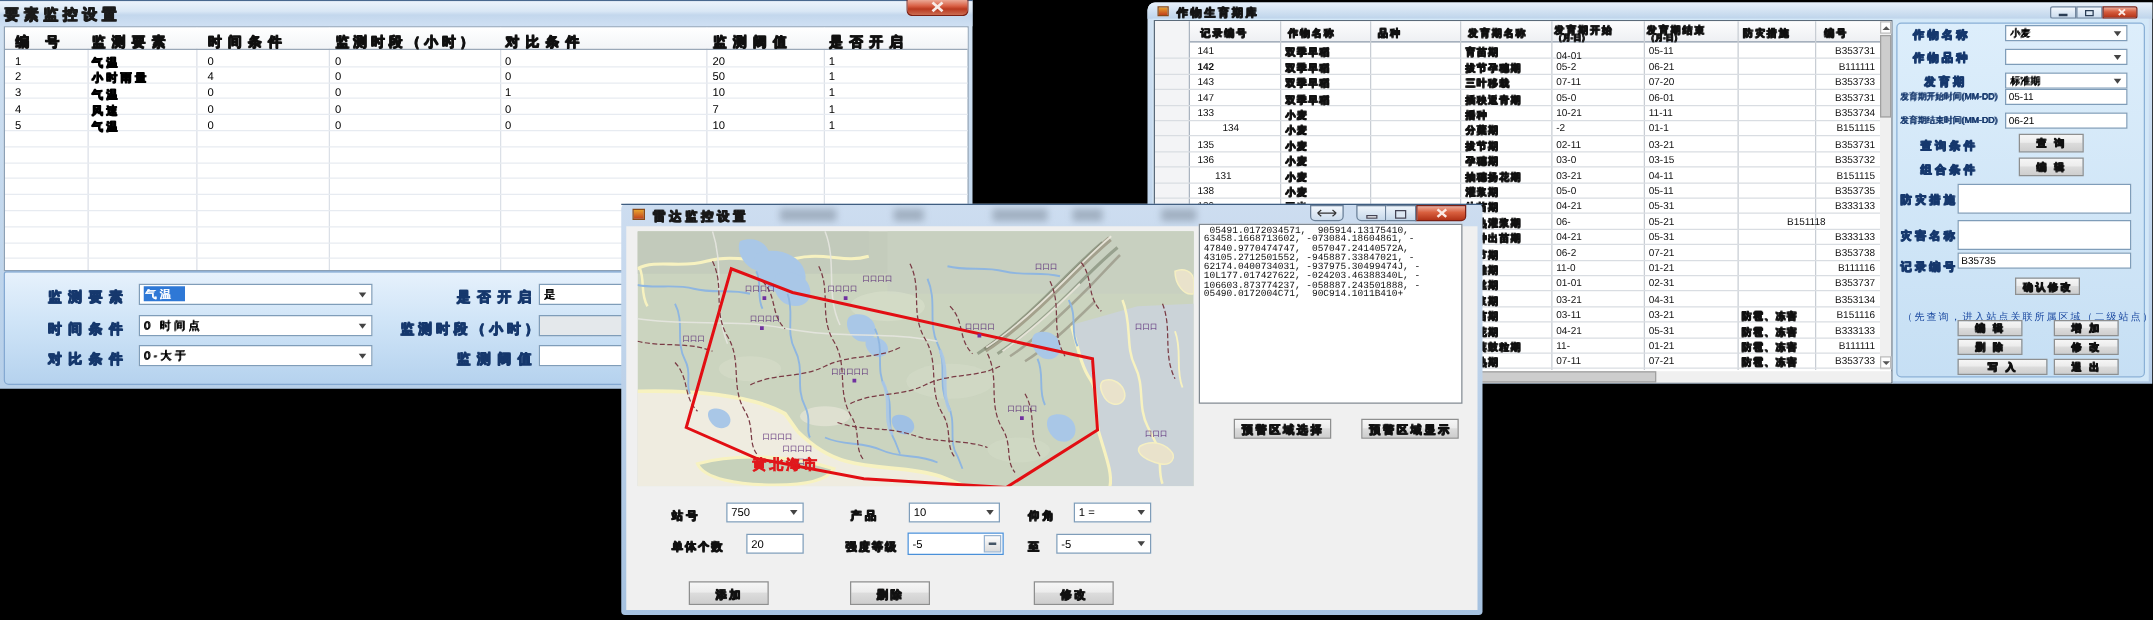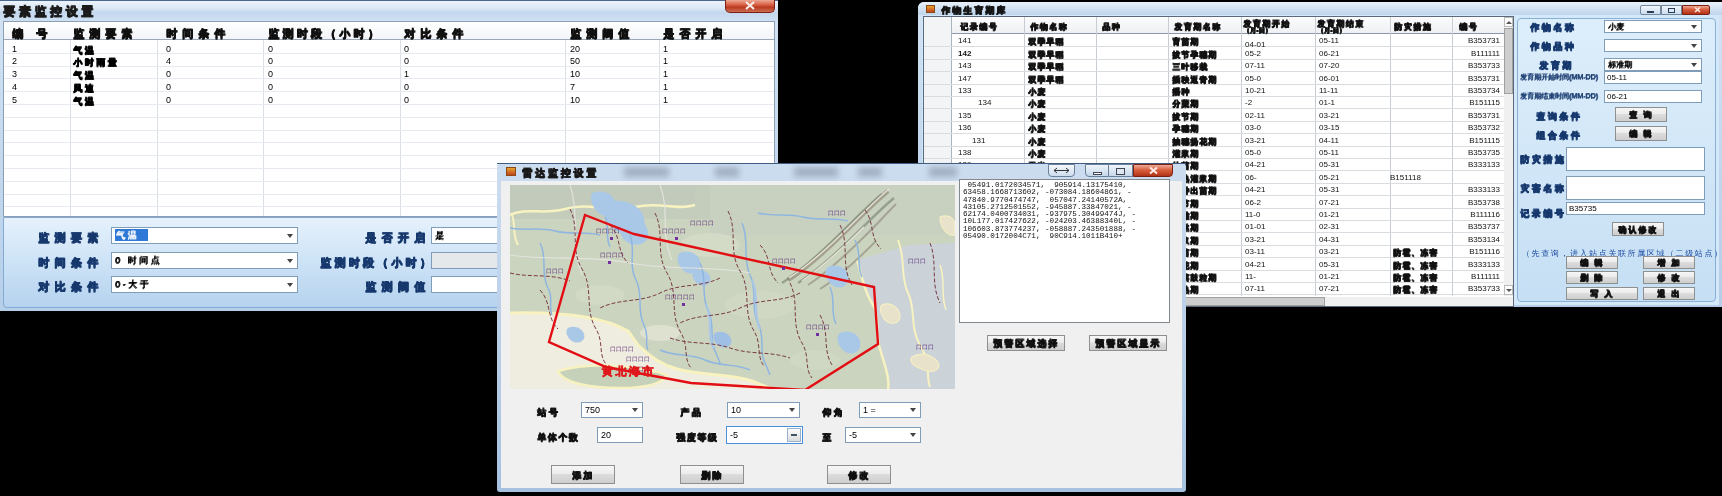--- a/index.html
+++ b/index.html
@@ -211,21 +211,21 @@
 <div class="a cj" style="left:248px;top:143.4px;font-size:8px;color:#111;white-space:nowrap;letter-spacing:1px;">幼苗期</div>
 <div class="a" style="left:321px;top:143.4px;font-size:8px;color:#111;white-space:nowrap;">04-21</div>
 <div class="a" style="left:395px;top:143.4px;font-size:8px;color:#111;white-space:nowrap;">05-31</div>
 <div class="a" style="left:466px;top:143.4px;width:110px;font-size:8px;color:#111;text-align:right">B333133</div>
 <div class="a" style="left:0;top:165.8px;width:580px;height:1px;background:#d9dde2"></div>
 <div class="a" style="left:34px;top:155.8px;font-size:8px;color:#111;white-space:nowrap;">132</div>
 <div class="a cj" style="left:104px;top:155.8px;font-size:8px;color:#111;white-space:nowrap;letter-spacing:1px;">玉米</div>
 <div class="a cj" style="left:248px;top:155.8px;font-size:8px;color:#111;white-space:nowrap;letter-spacing:1px;">成熟灌浆期</div>
 <div class="a" style="left:321px;top:155.8px;font-size:8px;color:#111;white-space:nowrap;">06-</div>
 <div class="a" style="left:395px;top:155.8px;font-size:8px;color:#111;white-space:nowrap;">05-21</div>
-<div class="a" style="left:466px;top:155.8px;width:110px;font-size:8px;color:#111;text-align:left">B151118</div>
+<div class="a" style="left:466px;top:155.8px;width:110px;font-size:8px;color:#111;text-align:center">B151118</div>
 <div class="a" style="left:0;top:178.2px;width:580px;height:1px;background:#d9dde2"></div>
 <div class="a" style="left:34px;top:168.2px;font-size:8px;color:#111;white-space:nowrap;">151</div>
 <div class="a cj" style="left:104px;top:168.2px;font-size:8px;color:#111;white-space:nowrap;letter-spacing:1px;">玉米</div>
 <div class="a cj" style="left:248px;top:168.2px;font-size:8px;color:#111;white-space:nowrap;letter-spacing:1px;">播种出苗期</div>
 <div class="a" style="left:321px;top:168.2px;font-size:8px;color:#111;white-space:nowrap;">04-21</div>
 <div class="a" style="left:395px;top:168.2px;font-size:8px;color:#111;white-space:nowrap;">05-31</div>
 <div class="a" style="left:466px;top:168.2px;width:110px;font-size:8px;color:#111;text-align:right">B333133</div>
 <div class="a" style="left:0;top:190.6px;width:580px;height:1px;background:#d9dde2"></div>
 <div class="a" style="left:34px;top:180.6px;font-size:8px;color:#111;white-space:nowrap;">152</div>
 <div class="a cj" style="left:104px;top:180.6px;font-size:8px;color:#111;white-space:nowrap;letter-spacing:1px;">玉米</div>

